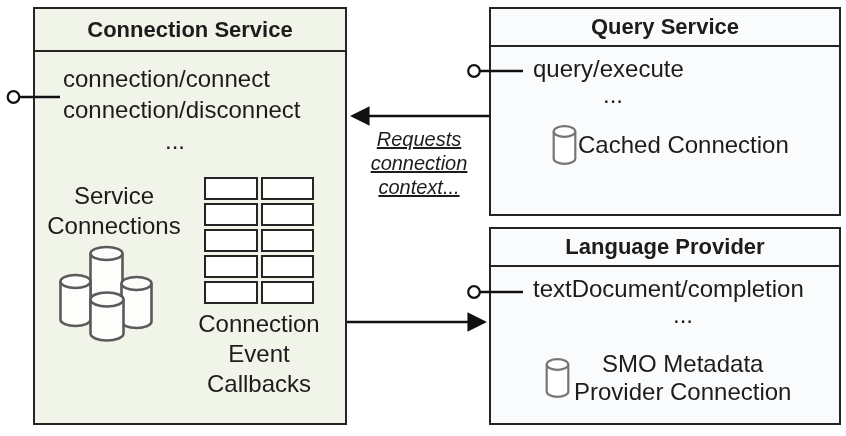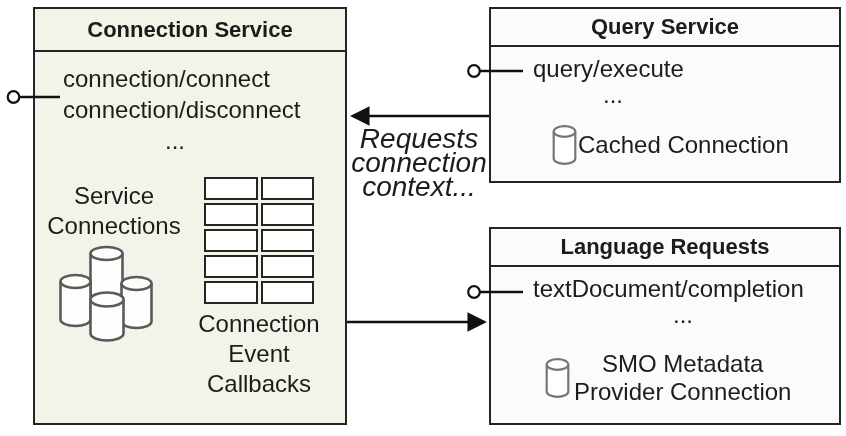--- a/index.html
+++ b/index.html
@@ -3,21 +3,21 @@
 <meta charset="utf-8">
 <style>
   html,body { margin:0; padding:0; background:#ffffff; }
   .canvas {
     position:relative; width:846px; height:436px; background:#ffffff;
     font-family:"Liberation Sans", sans-serif; color:var(--text,#1c1c1c);
     overflow:hidden;
   }
   .box { position:absolute; box-sizing:border-box; border:2.2px solid var(--border,#242424); }
   .box-conn { left:33px; top:7px; width:314px; height:418px; background:var(--connection-fill,#f1f4e9); }
-  .box-query { left:489px; top:7px; width:352px; height:176px; background:var(--service-fill,#fafbfc);padding-left:43px; }
+  .box-query { left:489px; top:7px; width:352px; height:209px; background:var(--service-fill,#fafbfc);padding-left:43px; }
   .box-lang  { left:489px; top:227px; width:352px; height:198px; background:var(--service-fill,#fafbfc); }
 
   .box-title {
     position:absolute; left:0; right:0; top:0; text-align:center;
     font-weight:bold; font-size:22px; border-bottom:2.2px solid var(--border,#242424);
   }
   .box-conn .box-title { height:41px; line-height:41px; }
   .box-query .box-title, .box-lang .box-title { height:36px; line-height:36px; }
 
   .methods { position:absolute; font-size:24px; }
@@ -44,22 +44,23 @@
     text-align:center; font-size:24px; line-height:30px;
   }
 
   .cache-row { position:absolute; display:flex; align-items:center; }
   .box-query .cache-row { left:60px; top:115px; }
   .box-lang  .cache-row { left:53px; top:121px; gap:3px; }
   .cache-label { font-size:24px; white-space:nowrap; }
   .cache-label.two-line { text-align:center; line-height:28px; }
 
   .arrow-label {
-    position:absolute; font-style:italic; font-size:28px; text-align:center;
+    position:absolute; font-style:italic; font-size:20px; text-align:center;
     white-space:nowrap;
+    text-decoration:underline;
   }
   .arrow-label div { white-space:nowrap; }
   .label-requests { left:340px; top:127px; width:158px; line-height:24px; }
   .label-sent     { left:340px; top:333px; width:158px; line-height:25px; }
 
   .overlay { position:absolute; left:0; top:0; pointer-events:none; }
   .overlay .wire { stroke:var(--arrow,#111111); stroke-width:2.6; fill:none; }
   .overlay .lolli { stroke:var(--arrow,#111111); stroke-width:2.2; fill:#ffffff; }
   .overlay .head { fill:var(--arrow,#111111); }
 
@@ -135,21 +136,21 @@
         <g class="cyl">
           <path d="M3 8 v30 a12 6 0 0 0 24 0 v-30"></path>
           <ellipse cx="15" cy="8" rx="12" ry="6"></ellipse>
         </g>
       </svg>
       <div class="cache-label">Cached Connection</div>
     </div>
   </section>
 
   <section class="box box-lang">
-    <header class="box-title">Language Requests</header>
+    <header class="box-title">Language Provider</header>
 
     <div class="methods">
       <div class="m">textDocument/completion</div>
       <div class="m ellipsis">...</div>
     </div>
 
     <div class="cache-row">
       <svg width="27" height="42" viewBox="0 0 30 46">
         <g class="cyl">
           <path d="M3 8 v30 a12 6 0 0 0 24 0 v-30"></path>

